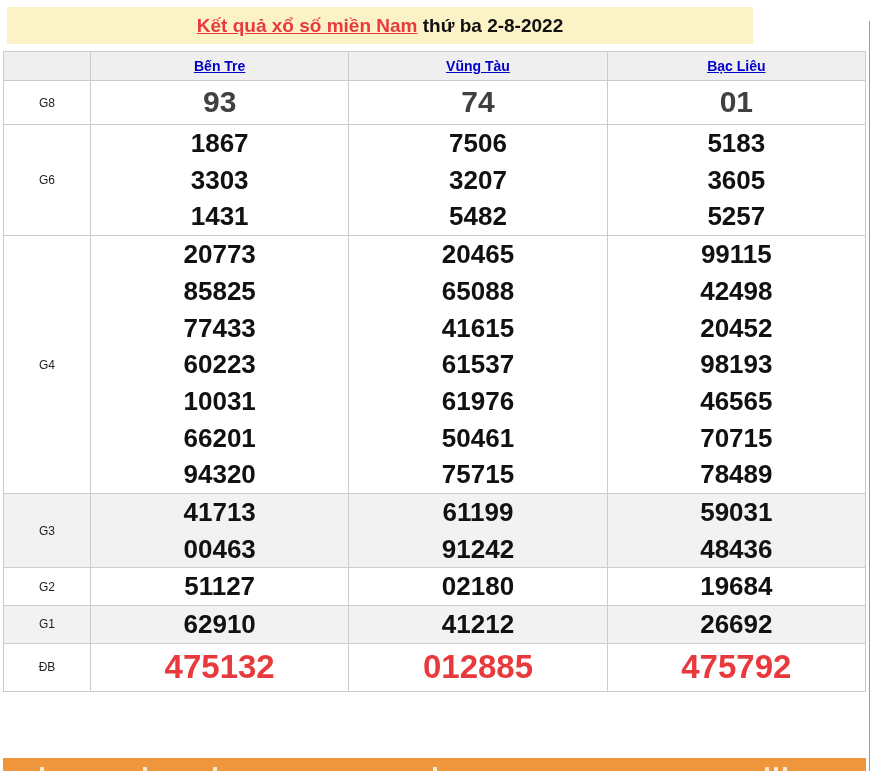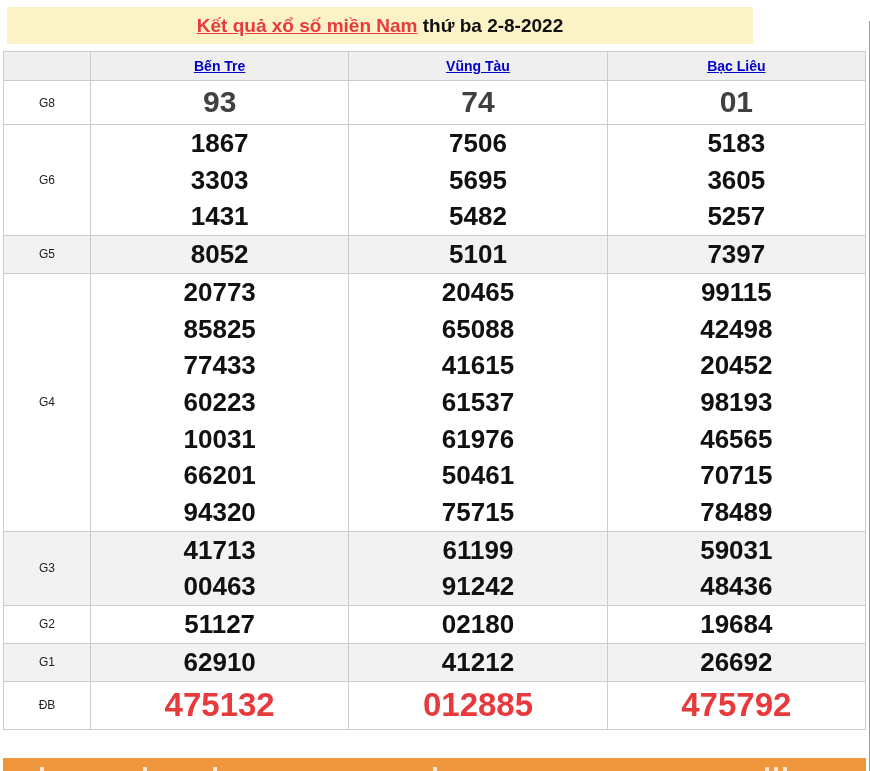--- a/index.html
+++ b/index.html
@@ -105,40 +105,28 @@
       </tr>
       <tr class="row-g6">
         <td class="lbl">G6</td>
         <td class="val">
           <div class="num">1867</div>
           <div class="num">3303</div>
           <div class="num">1431</div>
         </td>
         <td class="val">
           <div class="num">7506</div>
-          <div class="num">5695</div>
+          <div class="num">3207</div>
           <div class="num">5482</div>
         </td>
         <td class="val">
           <div class="num">5183</div>
           <div class="num">3605</div>
           <div class="num">5257</div>
         </td>
-      </tr>
-      <tr class="row-g5 gray">
-        <td class="lbl">G5</td>
-        <td class="val">
-            <div class="num">8052</div>
-          </td>
-        <td class="val">
-            <div class="num">5101</div>
-          </td>
-        <td class="val">
-            <div class="num">7397</div>
-          </td>
       </tr>
       <tr class="row-g4">
         <td class="lbl">G4</td>
         <td class="val">
           <div class="num">20773</div>
           <div class="num">85825</div>
           <div class="num">77433</div>
           <div class="num">60223</div>
           <div class="num">10031</div>
           <div class="num">66201</div>

